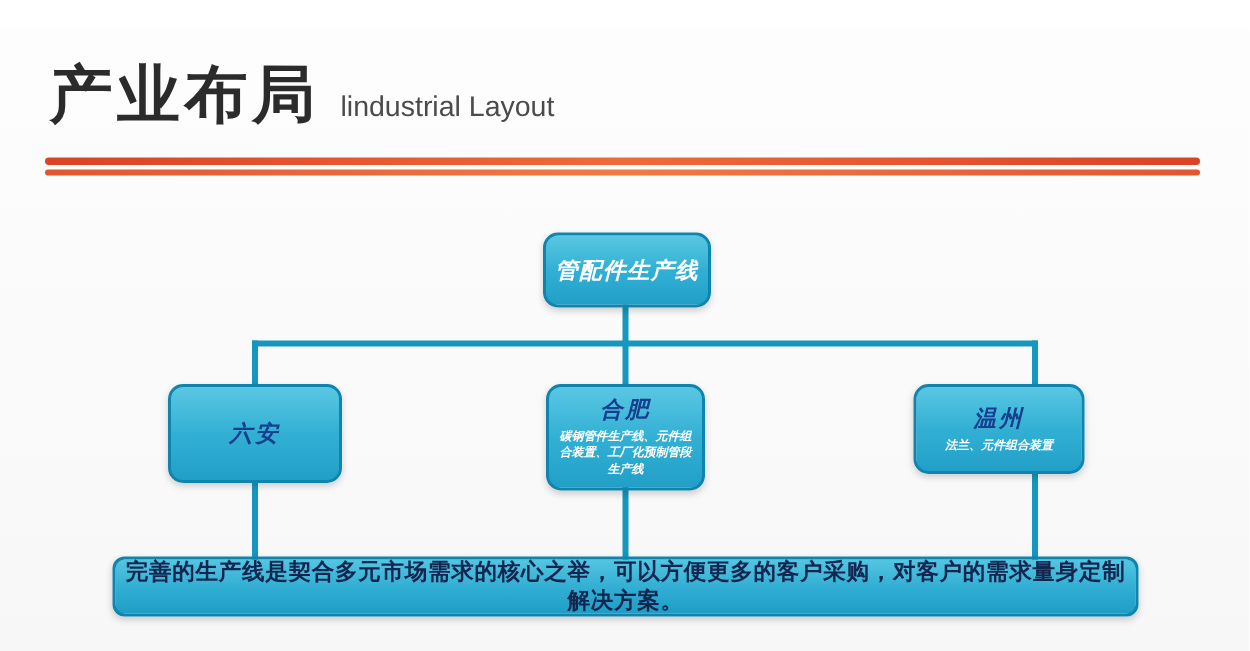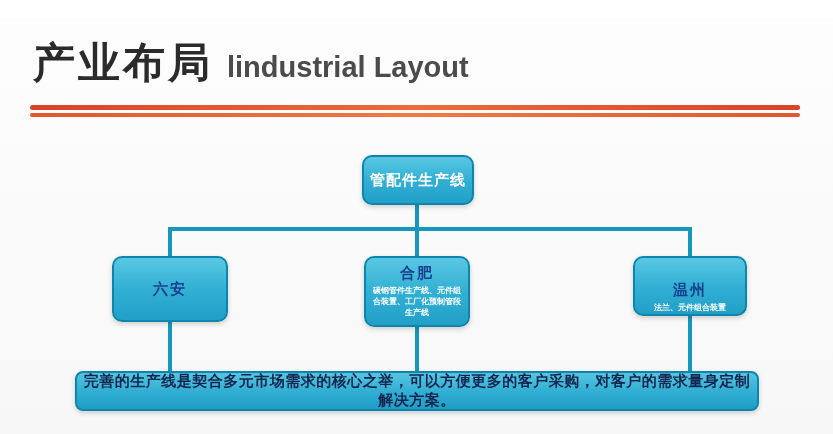--- a/index.html
+++ b/index.html
@@ -26,22 +26,22 @@
     align-items: baseline;
     white-space: nowrap;
   }
   .title-cn {
     font-size: 42px;
     font-weight: 900;
     color: #2b2b2b;
     letter-spacing: 3px;
   }
   .title-en {
-    font-size: 29px;
-    font-weight: 700;
+    font-size: 19px;
+    font-weight: 400;
     color: #4b4b4b;
     margin-left: 14px;
   }
   .divider-top, .divider-bottom {
     position: absolute;
     left: 30px;
     width: 770px;
     border-radius: 3px;
   }
   .divider-top {
@@ -75,25 +75,26 @@
     box-sizing: border-box;
     border-radius: 10px;
     background: linear-gradient(180deg, #5ac7e3 0%, #32b0d4 50%, #219fc7 100%);
     border: 2px solid #0f85ad;
     box-shadow: 0 2px 5px rgba(0,0,0,0.18);
     display: flex;
     flex-direction: column;
     align-items: center;
     justify-content: center;
     text-align: center;
+    font-style: italic;
   }
   .node-root    { left: 362px; top: 136px; width: 112px; height: 50px; }
   .node-luan    { left: 112px; top: 237px; width: 116px; height: 66px; }
   .node-hefei   { left: 364px; top: 237px; width: 106px; height: 71px; }
-  .node-wenzhou { left: 633px; top: 237px; width: 114px; height: 60px; justify-content: flex-end; }
+  .node-wenzhou { left: 609px; top: 237px; width: 114px; height: 60px; }
 
   .root-label {
     color: #ffffff;
     font-size: 15px;
     font-weight: 700;
     letter-spacing: 1px;
   }
   .city-label {
     color: #173f8e;
     font-size: 15px;

